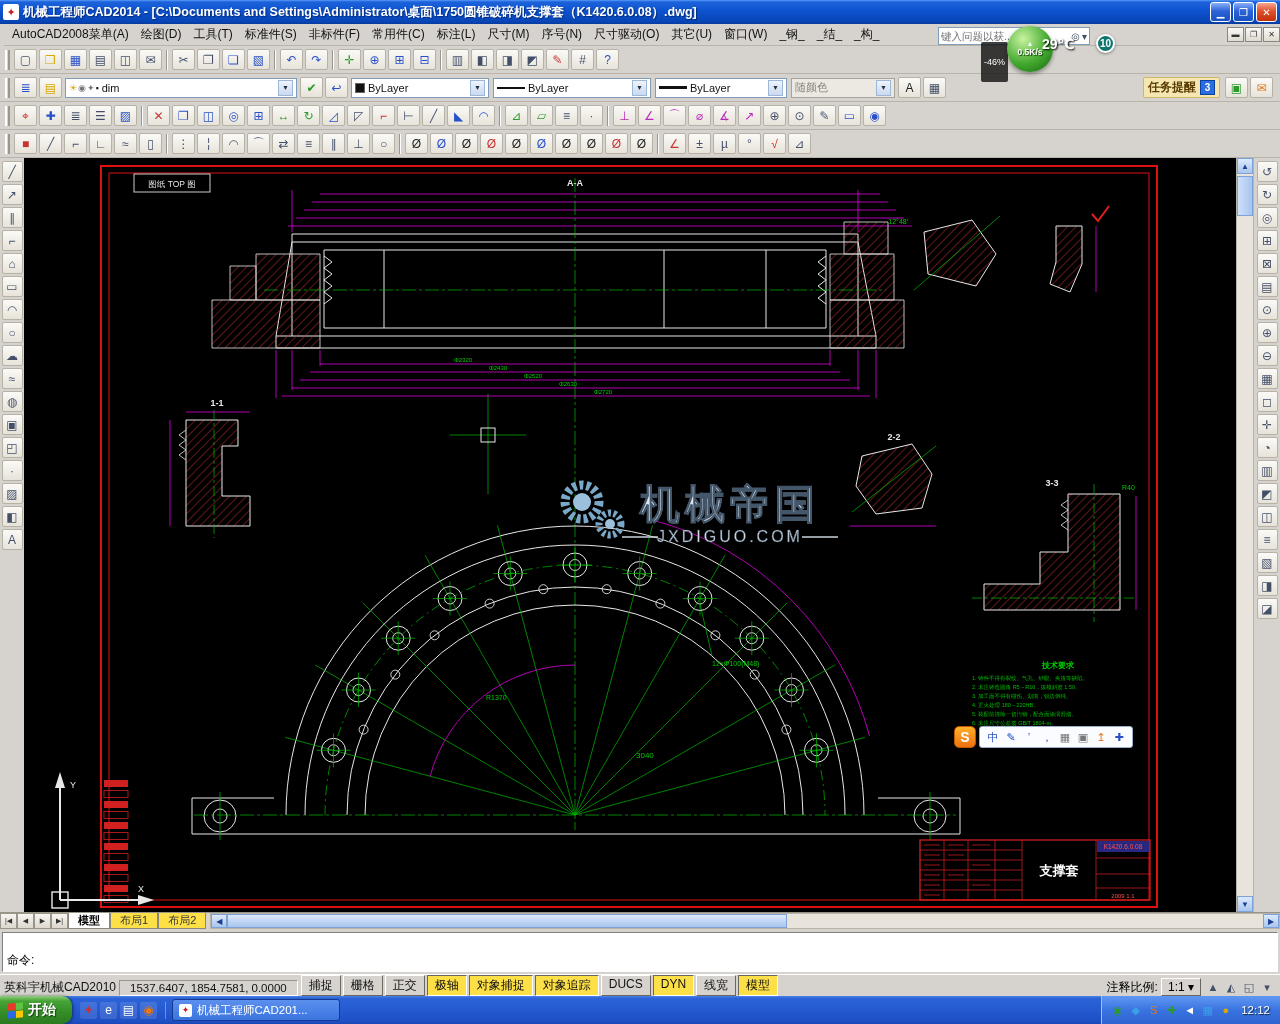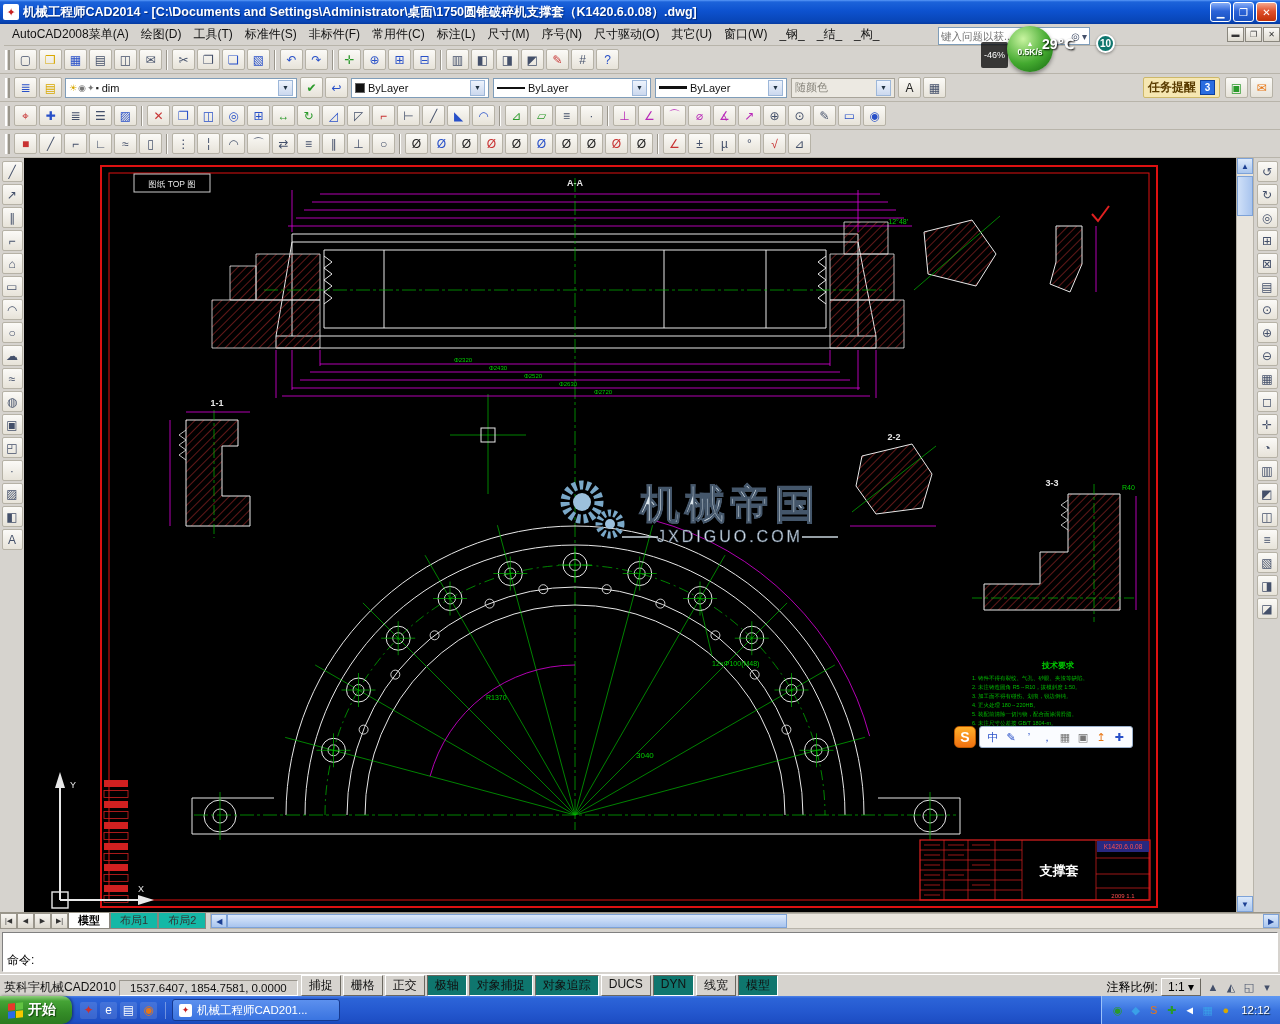--- a/index.html
+++ b/index.html
@@ -55,38 +55,38 @@
 
 .sogou{position:absolute;left:930px;top:568px;display:flex;align-items:center;gap:3px}
 .sogou .stile{width:22px;height:22px;border-radius:5px;background:linear-gradient(#ffb02a,#f07010);border:1px solid #b85800;color:#fff;font-weight:bold;font-size:14px;display:flex;align-items:center;justify-content:center}
 .sogou .sbar{height:22px;background:#fafcff;border:1px solid #9ab0cc;border-radius:3px;display:flex;align-items:center;padding:0 5px;gap:2px}
 .sogou .sbar .sg-ico{width:16px;text-align:center;font-size:11px}
 
 
 .tabsrow{position:absolute;left:0;top:912px;width:1280px;height:18px;background:#d6d3ce;display:flex;align-items:flex-start;border-top:1px solid #989488}
 .tabnav .tnav{width:17px;height:16px;border:1px solid #9a968c;background:linear-gradient(#f8f6f2,#dcd8ce);font-size:7px;display:inline-flex;align-items:center;justify-content:center;color:#333}
 .tabnav{display:flex}
-.tab{height:16px;padding:0 9px;font-size:11px;border:1px solid #8a877e;border-top:none;background:#14b8a6;display:flex;align-items:center;color:#333}
+.tab{height:16px;padding:0 9px;font-size:11px;border:1px solid #8a877e;border-top:none;background:#fde047;display:flex;align-items:center;color:#333}
 .tab.active{background:#fff;font-weight:bold;color:#000}
 .hscroll{flex:1;height:16px;display:flex;background:#e8e4dc;border:1px solid #b8b4aa;margin-left:4px}
 .hthumb{width:560px;height:14px;background:linear-gradient(#dce9fb,#a8c4ee);border:1px solid #7da2d8}
 .htrack{flex:1}
 .hscroll .arrow-btn{width:16px;height:14px}
 
 
 .cmdwrap{position:absolute;left:0;top:930px;width:1280px;height:44px;background:#d6d3ce;padding:2px}
 .cmd{position:relative;width:100%;height:100%;background:#fff;border:1px solid #808080;border-bottom-color:#fff;border-right-color:#fff}
 .cmd .prompt{position:absolute;left:4px;bottom:2px;font-size:12px;color:#000}
 
 
 .statusbar{position:absolute;left:0;top:974px;width:1280px;height:22px;background:#d6d3ce;display:flex;align-items:flex-end;gap:3px;padding:0 4px;border-top:1px solid #fff}
 .sb-app{font-size:12px;color:#111;white-space:nowrap}
 .sb-coords{border:1px solid;border-color:#9a968e #fff #fff #9a968e;padding:1px 10px;font-size:11.5px;color:#111;white-space:nowrap}
 .statusbar .toggle{border:1px solid;border-color:#fff #6a675f #6a675f #fff;background:#d6d3ce;padding:1px 7px;font-size:12px;color:#111;white-space:nowrap}
-.statusbar .toggle.pressed{border-color:#6a675f #fff #fff #6a675f;background:#0f766e}
+.statusbar .toggle.pressed{border-color:#6a675f #fff #fff #6a675f;background:#fde047}
 .sb-note{font-size:12px;white-space:nowrap}
 .sb-scale{border:1px solid;border-color:#fff #6a675f #6a675f #fff;padding:1px 6px;font-size:12px;white-space:nowrap}
 .statusbar .sbi{width:18px;height:18px;display:inline-flex;align-items:center;justify-content:center;font-size:11px;color:#44506a}
 
 
 .taskbar{position:absolute;left:0;top:996px;width:1280px;height:28px;display:flex;align-items:center;
  background:linear-gradient(180deg,#4f83e8 0%,#2c64d8 8%,#2458cf 55%,#1d4ec4 92%,#1a46b4 100%)}
 .startbtn{height:28px;padding:0 16px 0 8px;display:flex;align-items:center;gap:5px;border-radius:0 10px 10px 0;
  background:linear-gradient(180deg,#8fce7c 0%,#46a436 18%,#348c27 60%,#2b7a20 100%);box-shadow:1px 0 3px rgba(0,0,0,.5)}
 .startbtn .slabel{color:#fff;font-weight:bold;font-size:14px;text-shadow:1px 1px 1px #14430e}
@@ -100,21 +100,21 @@
 .tray{margin-left:auto;height:28px;display:flex;align-items:center;gap:4px;padding:0 10px 0 8px;
  background:linear-gradient(180deg,#5f98f2 0%,#3a74e0 50%,#2d62d2 100%);border-left:1px solid #9cc2fa}
 .tray .tri{width:15px;height:15px;display:inline-flex;align-items:center;justify-content:center;font-size:11px}
 .tray .time{color:#fff;font-size:11.5px;margin-left:4px;text-shadow:1px 1px 1px #123}
 
 
 .ovl{position:absolute;z-index:50}
 .searchbox{left:938px;top:27px;width:152px;height:18px;display:flex;align-items:center;background:#fff;border:1px solid #7f9db9;padding:0 2px;gap:2px}
 .searchbox input{flex:1;border:none;outline:none;font-size:10.5px;color:#555;font-family:inherit;min-width:0}
 .searchbox .sb-ico{font-size:10px;color:#44506a}
-.tag46{left:981px;top:42px;background:rgba(10,10,10,.78);color:#fff;font-size:9px;padding:8px 3px;border-radius:2px}
+.tag46{left:981px;top:42px;background:rgba(10,10,10,.78);color:#fff;font-size:9px;padding:15px 3px;border-radius:2px}
 .ball{left:1007px;top:26px;width:46px;height:46px;border-radius:50%;display:flex;flex-direction:column;align-items:center;justify-content:center;
  background:radial-gradient(circle at 35% 28%,#c8f4a0,#44aa30 55%,#1d7416 90%);box-shadow:0 2px 4px rgba(0,0,0,.4);color:#fff}
 .ball .bspd{font-size:8.5px;font-weight:bold;text-shadow:1px 1px 1px #0a3a06}
 .ball .barr{font-size:7px;line-height:6px}
 .temp{left:1042px;top:36px;color:#fff;font-size:14px;font-weight:bold;text-shadow:1px 1px 2px #000}
 .badge10{left:1096px;top:34px;width:19px;height:19px;border-radius:50%;background:#0f766e;border:2px solid #fff;color:#fff;font-size:10px;font-weight:bold;display:flex;align-items:center;justify-content:center;box-shadow:0 1px 3px rgba(0,0,0,.4)}
 
 
 .c-red{color:#c83232}.c-blue{color:#2850c8}.c-green{color:#2a9a2a}.c-yellow{color:#d8a800}
 .c-orange{color:#e87818}.c-magenta{color:#b828b8}.c-gray{color:#777}.c-lightblue{color:#3aa0e8}

